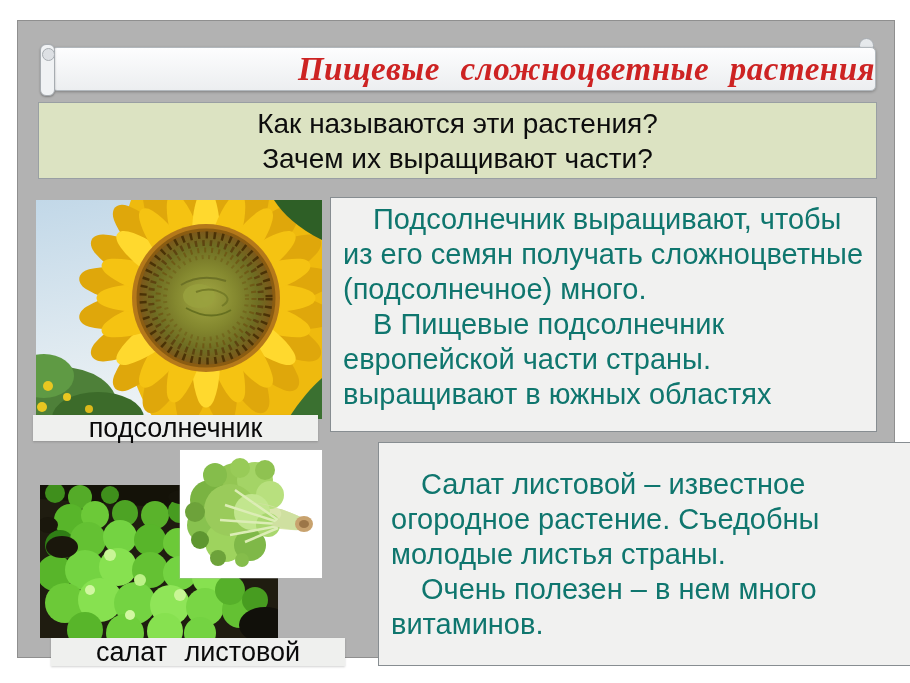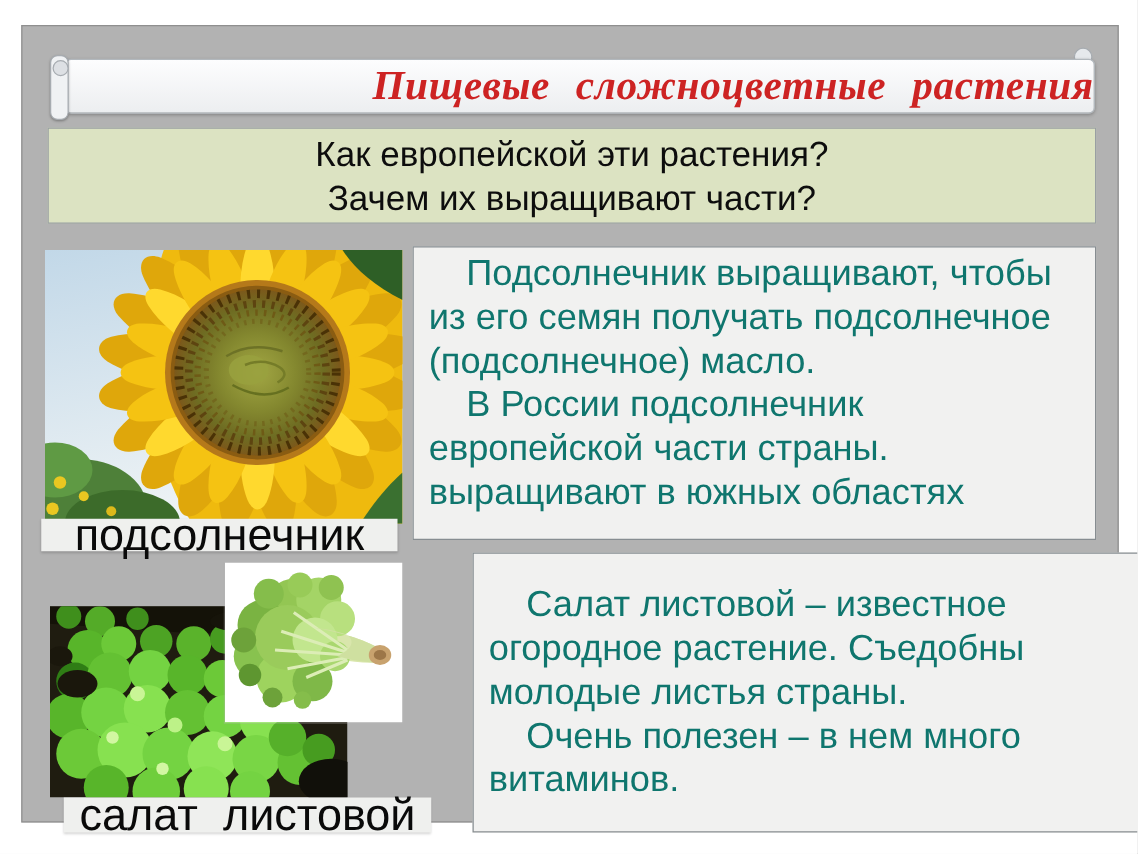--- a/index.html
+++ b/index.html
@@ -25,21 +25,21 @@
   .question{position:absolute;left:38px;top:102px;width:839px;height:77px;box-sizing:border-box;
          background:var(--question-bg,#dce3c2);border:1px solid #999fa3;text-align:center;
          font-size:28px;line-height:35px;padding-top:3px;color:#0d0d0d;}
   
   .photo{position:absolute;display:block;}
   #sunflower-photo{left:36px;top:200px;}
   #lettuce-bed-photo{left:40px;top:485px;}
   #lettuce-head-photo{left:180px;top:450px;box-shadow:0 0 0 1px rgba(180,180,180,.35);}
   
   .caption{position:absolute;background:var(--label-bg,#eff0ee);text-align:center;color:#0a0a0a;
-         font-size:36px;box-shadow:0 1px 2px rgba(0,0,0,.18);}
+         font-size:27px;box-shadow:0 1px 2px rgba(0,0,0,.18);}
   #sunflower-caption{left:33px;top:415px;width:285px;height:26px;line-height:26px;}
   #lettuce-caption{left:51px;top:638px;width:294px;height:28px;line-height:28px;word-spacing:10px;}
   
   .textbox{position:absolute;left:330px;width:547px;box-sizing:border-box;
          background:var(--box-bg,#f1f1f0);border:1px solid #878d91;
          font-size:29px;line-height:35px;color:#0f766e;padding:4px 10px 0 12px;}
   #sunflower-textbox{top:197px;height:235px;}
   #lettuce-textbox{top:442px;height:224px;padding-top:24px;margin-left:48px;}
   .line{white-space:nowrap;}
   .line.indent{text-indent:30px;}
@@ -54,21 +54,21 @@
     <div class="curl-right"></div>
     <div class="body">
       <span class="slide-title">Пищевые сложноцветные растения</span>
     </div>
     <div class="roll-left">
       <div class="roll-knob"></div>
     </div>
   </div>
 
   <div class="question">
-    <div class="line">Как европейской эти растения?</div>
+    <div class="line">Как называются эти растения?</div>
     <div class="line">Зачем их выращивают части?</div>
   </div>
 
   <svg id="sunflower-photo" class="photo" width="286" height="219" viewBox="0 0 286 219" role="img" aria-label="фото: подсолнечник крупным планом">
     <defs>
       <linearGradient id="sky" x1="0" y1="0" x2="0.25" y2="1">
         <stop offset="0" stop-color="#c2d8e8"></stop>
           <stop offset="1" stop-color="#eef3f5"></stop>
       </linearGradient>
       <radialGradient id="discGrad">
@@ -143,23 +143,23 @@
     <circle cx="170" cy="98" r="48" fill="none" stroke="#6e5a16" stroke-width="5" stroke-dasharray="2 5"></circle>
     <circle cx="170" cy="98" r="41" fill="none" stroke="#72651c" stroke-width="4" stroke-dasharray="2 4.5" opacity=".85"></circle>
     <ellipse cx="163" cy="96" rx="16" ry="12" fill="#99a13e" opacity=".85"></ellipse>
     <path d="M145,85 q20,-12 45,-4" fill="none" stroke="#6d7226" stroke-width="2"></path>
     <path d="M150,108 q25,14 45,2" fill="none" stroke="#667020" stroke-width="2"></path>
     <path d="M160,92 q15,-6 28,2 q8,6 -2,12" fill="none" stroke="#757c28" stroke-width="2"></path>
   </svg>
 
   <div id="sunflower-textbox" class="textbox">
     <div class="line indent">Подсолнечник выращивают, чтобы</div>
-    <div class="line">из его семян получать подсолнечное</div>
-    <div class="line">(подсолнечное) масло.</div>
-    <div class="line indent">В России подсолнечник</div>
+    <div class="line">из его семян получать сложноцветные</div>
+    <div class="line">(подсолнечное) много.</div>
+    <div class="line indent">В Пищевые подсолнечник</div>
     <div class="line">европейской части страны.</div>
     <div class="line">выращивают в южных областях</div>
   </div>
 
   <div id="sunflower-caption" class="caption">подсолнечник</div>
 
   <svg id="lettuce-bed-photo" class="photo" width="238" height="153" viewBox="0 0 238 153" role="img" aria-label="фото: грядка салата">
     <rect width="238" height="153" fill="#1f1c10"></rect>
     <path d="M0,0 H238 V16 L120,22 L0,14 Z" fill="#141208"></path>
     <g>

